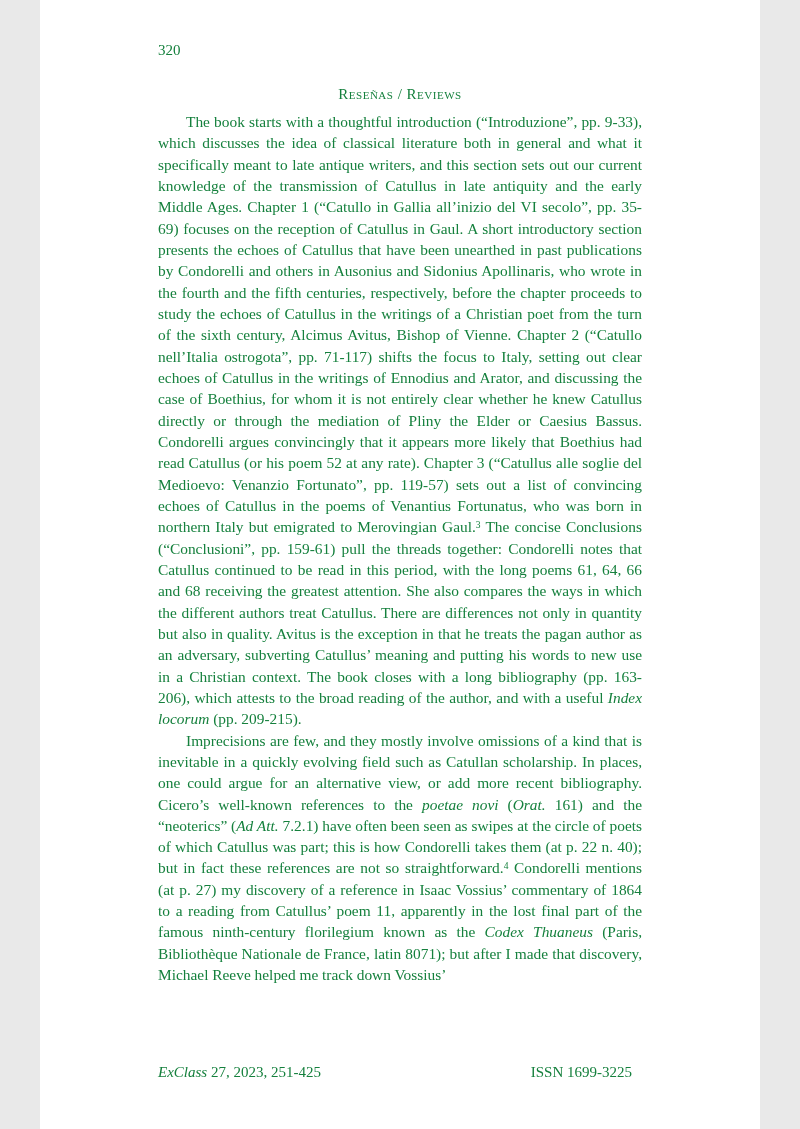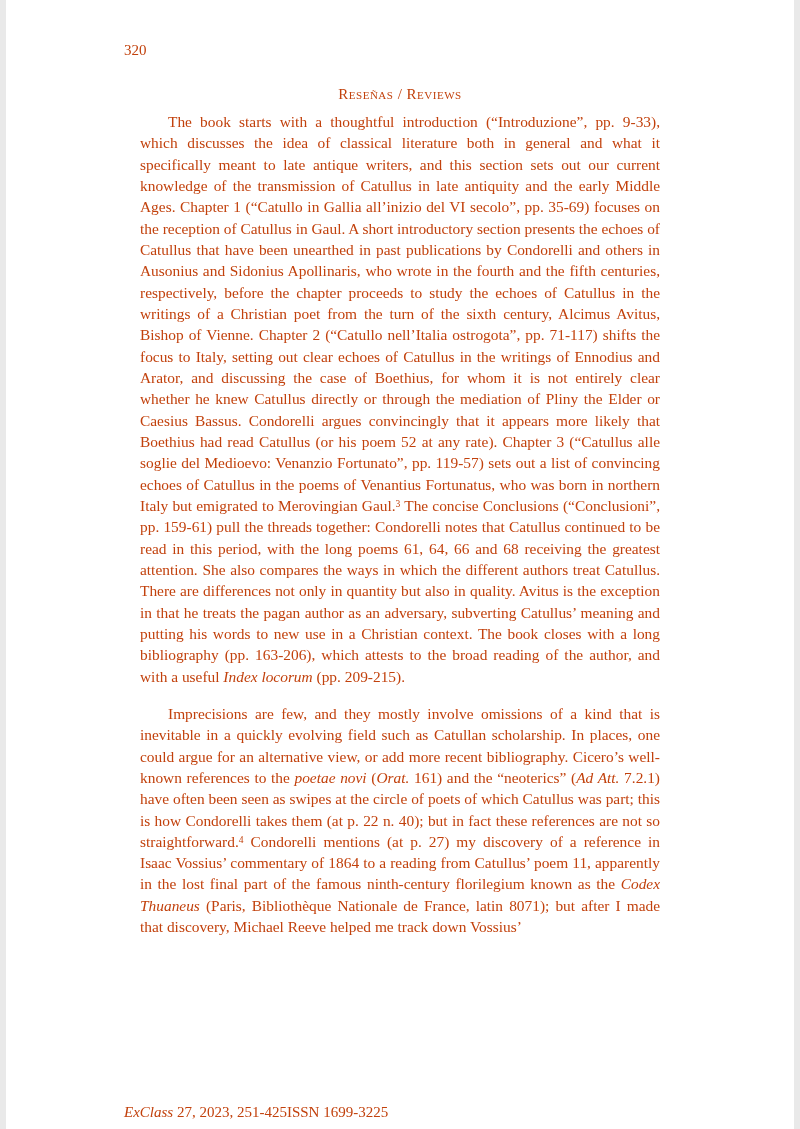--- a/index.html
+++ b/index.html
@@ -1,25 +1,25 @@
 <!DOCTYPE html>
 <html><head>
 <meta charset="utf-8">
 <style>
   html, body { margin: 0; padding: 0; background: #e9e9e9; }
   .page {
     position: relative;
-    width: 788px;
+    width: 720px;
     height: 1129px;
     margin: 0 auto;
     background: #ffffff;
     box-sizing: border-box;
     padding: 42px 118px 0 118px;
     font-family: "Liberation Serif", "DejaVu Serif", serif;
-    color: #c2410c;
+    color: #15803d;
     overflow: hidden;
   }
   .page-header {
     position: relative;
     height: 22px;
     font-size: 15px;
   }
   .page-number { position: absolute; left: 0; top: 0; }
   .running-head {
     position: absolute;
@@ -30,21 +30,21 @@
     letter-spacing: 0.5px;
     white-space: nowrap;
     margin-top: 44px;
   }
   .article {
     margin-top: 47px;
     font-size: 15.4px;
     line-height: 1.385;
     text-align: justify;
   }
-  .para { margin: 16px; text-indent: 28px; }
+  .para { margin: 0; text-indent: 28px; }
   .i { font-style: italic; }
   sup.fnref {
     font-size: 0.62em;
     line-height: 0;
     position: relative;
     top: -0.45em;
     vertical-align: baseline;
   }
   .footnotes {
     position: absolute;
@@ -55,22 +55,22 @@
     line-height: 1.5;
     text-align: justify;
   }
   .footnote { margin: 0; text-indent: 28px; }
   .page-footer {
     position: absolute;
     left: 118px;
     right: 128px;
     top: 1064px;
     display: flex;
+    justify-content: space-between;
     font-size: 15px;
-    margin-top: 40px;
   }
 </style>
 </head>
 <body>
 
 <div class="page">
 
   <div class="page-header">
     <span class="page-number">320</span>
     <span class="running-head">Reseñas / Reviews</span>

